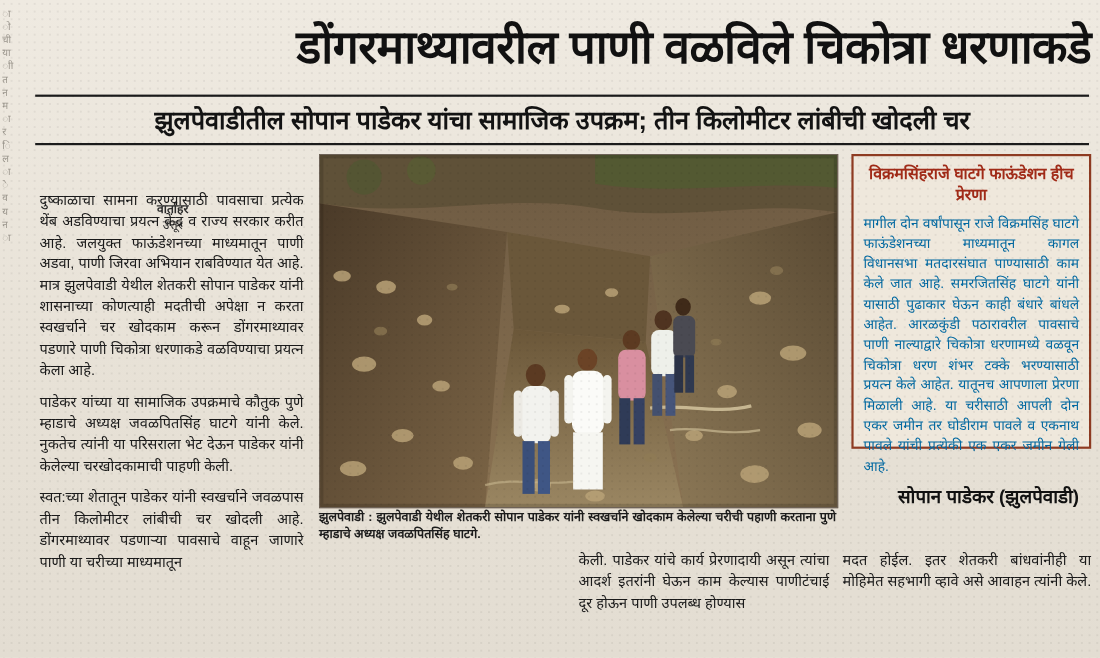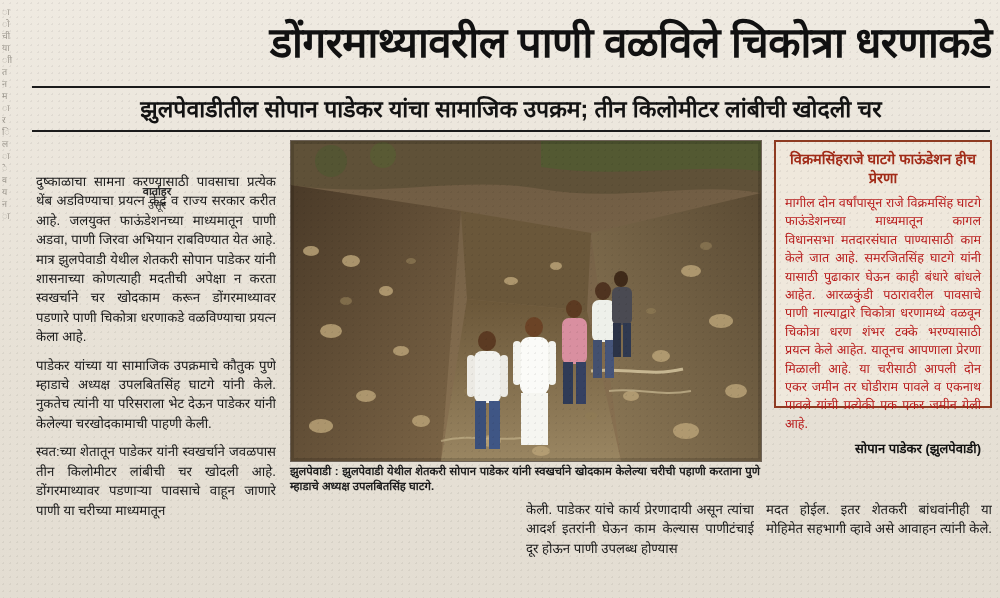--- a/index.html
+++ b/index.html
@@ -97,24 +97,24 @@
     border:2px solid #8e3b22;
     background:#efe8dc;
     box-sizing:border-box;
     padding:8px 9px 6px 9px;
   }
   .sidebox-title{
     color:#a12b18;font-weight:bold;font-size:14.5px;line-height:19px;
     text-align:center;margin-bottom:6px;
   }
   .sidebox-body{
-    font-size:12.6px;line-height:18.4px;color:#b91c1c;text-align:justify;
+    font-size:12.6px;line-height:18.4px;color:#0369a1;text-align:justify;
   }
   .sidebox-sign{
-    margin-top:6px;text-align:right;font-weight:bold;font-size:13px;color:#111;
+    margin-top:6px;text-align:right;font-weight:bold;font-size:17px;color:#111;
   }
 
   
   .speck{position:absolute;inset:0;pointer-events:none;opacity:.055;
     background-image:radial-gradient(#000 1px, transparent 1px);
     background-size:7px 7px;}
 </style>
 </head>
 <body>
 
@@ -150,21 +150,21 @@
     <div class="subhead">झुलपेवाडीतील सोपान पाडेकर यांचा सामाजिक उपक्रम; तीन किलोमीटर लांबीची खोदली चर</div>
     <div class="rule2"></div>
 
     <div class="byline">
       <b>वार्ताहर</b>
       <span>उत्तूर</span>
     </div>
 
     <div class="col" id="col1">
       <p>दुष्काळाचा सामना करण्यासाठी पावसाचा प्रत्येक थेंब अडविण्याचा प्रयत्न केंद्र व राज्य सरकार करीत आहे. जलयुक्त फाऊंडेशनच्या माध्यमातून पाणी अडवा, पाणी जिरवा अभियान राबविण्यात येत आहे. मात्र झुलपेवाडी येथील शेतकरी सोपान पाडेकर यांनी शासनाच्या कोणत्याही मदतीची अपेक्षा न करता स्वखर्चाने चर खोदकाम करून डोंगरमाथ्यावर पडणारे पाणी चिकोत्रा धरणाकडे वळविण्याचा प्रयत्न केला आहे.</p>
-      <p>पाडेकर यांच्या या सामाजिक उपक्रमाचे कौतुक पुणे म्हाडाचे अध्यक्ष उपलबितसिंह घाटगे यांनी केले. नुकतेच त्यांनी या परिसराला भेट देऊन पाडेकर यांनी केलेल्या चरखोदकामाची पाहणी केली.</p>
+      <p>पाडेकर यांच्या या सामाजिक उपक्रमाचे कौतुक पुणे म्हाडाचे अध्यक्ष जवळपितसिंह घाटगे यांनी केले. नुकतेच त्यांनी या परिसराला भेट देऊन पाडेकर यांनी केलेल्या चरखोदकामाची पाहणी केली.</p>
       <p>स्वत:च्या शेतातून पाडेकर यांनी स्वखर्चाने जवळपास तीन किलोमीटर लांबीची चर खोदली आहे. डोंगरमाथ्यावर पडणाऱ्या पावसाचे वाहून जाणारे पाणी या चरीच्या माध्यमातून</p>
     </div>
 
     <div class="photo">
       <svg viewBox="0 0 470 320" preserveAspectRatio="none">
         <defs>
           <linearGradient id="soilTop" x1="0" y1="0" x2="0" y2="1">
             <stop offset="0%" stop-color="#6d5a42"></stop>
             <stop offset="100%" stop-color="#8a7252"></stop>
           </linearGradient>
@@ -265,21 +265,21 @@
           <ellipse cx="330" cy="138" rx="7" ry="8" fill="#3f2a19"></ellipse>
           <rect x="321" y="146" width="20" height="38" rx="6" fill="#4a4a52"></rect>
           <rect x="322" y="182" width="8" height="34" fill="#2b3347"></rect>
           <rect x="332" y="182" width="8" height="34" fill="#2f3950"></rect>
         </g>
 
         <rect x="0" y="0" width="470" height="320" fill="none" stroke="#00000022" stroke-width="6"></rect>
       </svg>
     </div>
 
-    <div class="caption">झुलपेवाडी : झुलपेवाडी येथील शेतकरी सोपान पाडेकर यांनी स्वखर्चाने खोदकाम केलेल्या चरीची पहाणी करताना पुणे म्हाडाचे अध्यक्ष उपलबितसिंह घाटगे.</div>
+    <div class="caption">झुलपेवाडी : झुलपेवाडी येथील शेतकरी सोपान पाडेकर यांनी स्वखर्चाने खोदकाम केलेल्या चरीची पहाणी करताना पुणे म्हाडाचे अध्यक्ष जवळपितसिंह घाटगे.</div>
 
     <div class="sidebox">
       <div class="sidebox-title">विक्रमसिंहराजे घाटगे फाऊंडेशन हीच प्रेरणा</div>
       <div class="sidebox-body">मागील दोन वर्षांपासून राजे विक्रमसिंह घाटगे फाऊंडेशनच्या माध्यमातून कागल विधानसभा मतदारसंघात पाण्यासाठी काम केले जात आहे. समरजितसिंह घाटगे यांनी यासाठी पुढाकार घेऊन काही बंधारे बांधले आहेत. आरळकुंडी पठारावरील पावसाचे पाणी नाल्याद्वारे चिकोत्रा धरणामध्ये वळवून चिकोत्रा धरण शंभर टक्के भरण्यासाठी प्रयत्न केले आहेत. यातूनच आपणाला प्रेरणा मिळाली आहे. या चरीसाठी आपली दोन एकर जमीन तर घोडीराम पावले व एकनाथ पावले यांची प्रत्येकी एक एकर जमीन गेली आहे.</div>
       <div class="sidebox-sign">सोपान पाडेकर (झुलपेवाडी)</div>
     </div>
 
     <div class="col" id="col-b1">
       <p style="visibility:hidden">स्वत:च्या शेतातून पाडेकर यांनी स्वखर्चाने जवळपास तीन किलोमीटर लांबीची चर खोदली आहे. डोंगरमाथ्यावर पडणाऱ्या पावसाचे वाहून जाणारे पाणी या चरीच्या माध्यमातून</p>
     </div>

